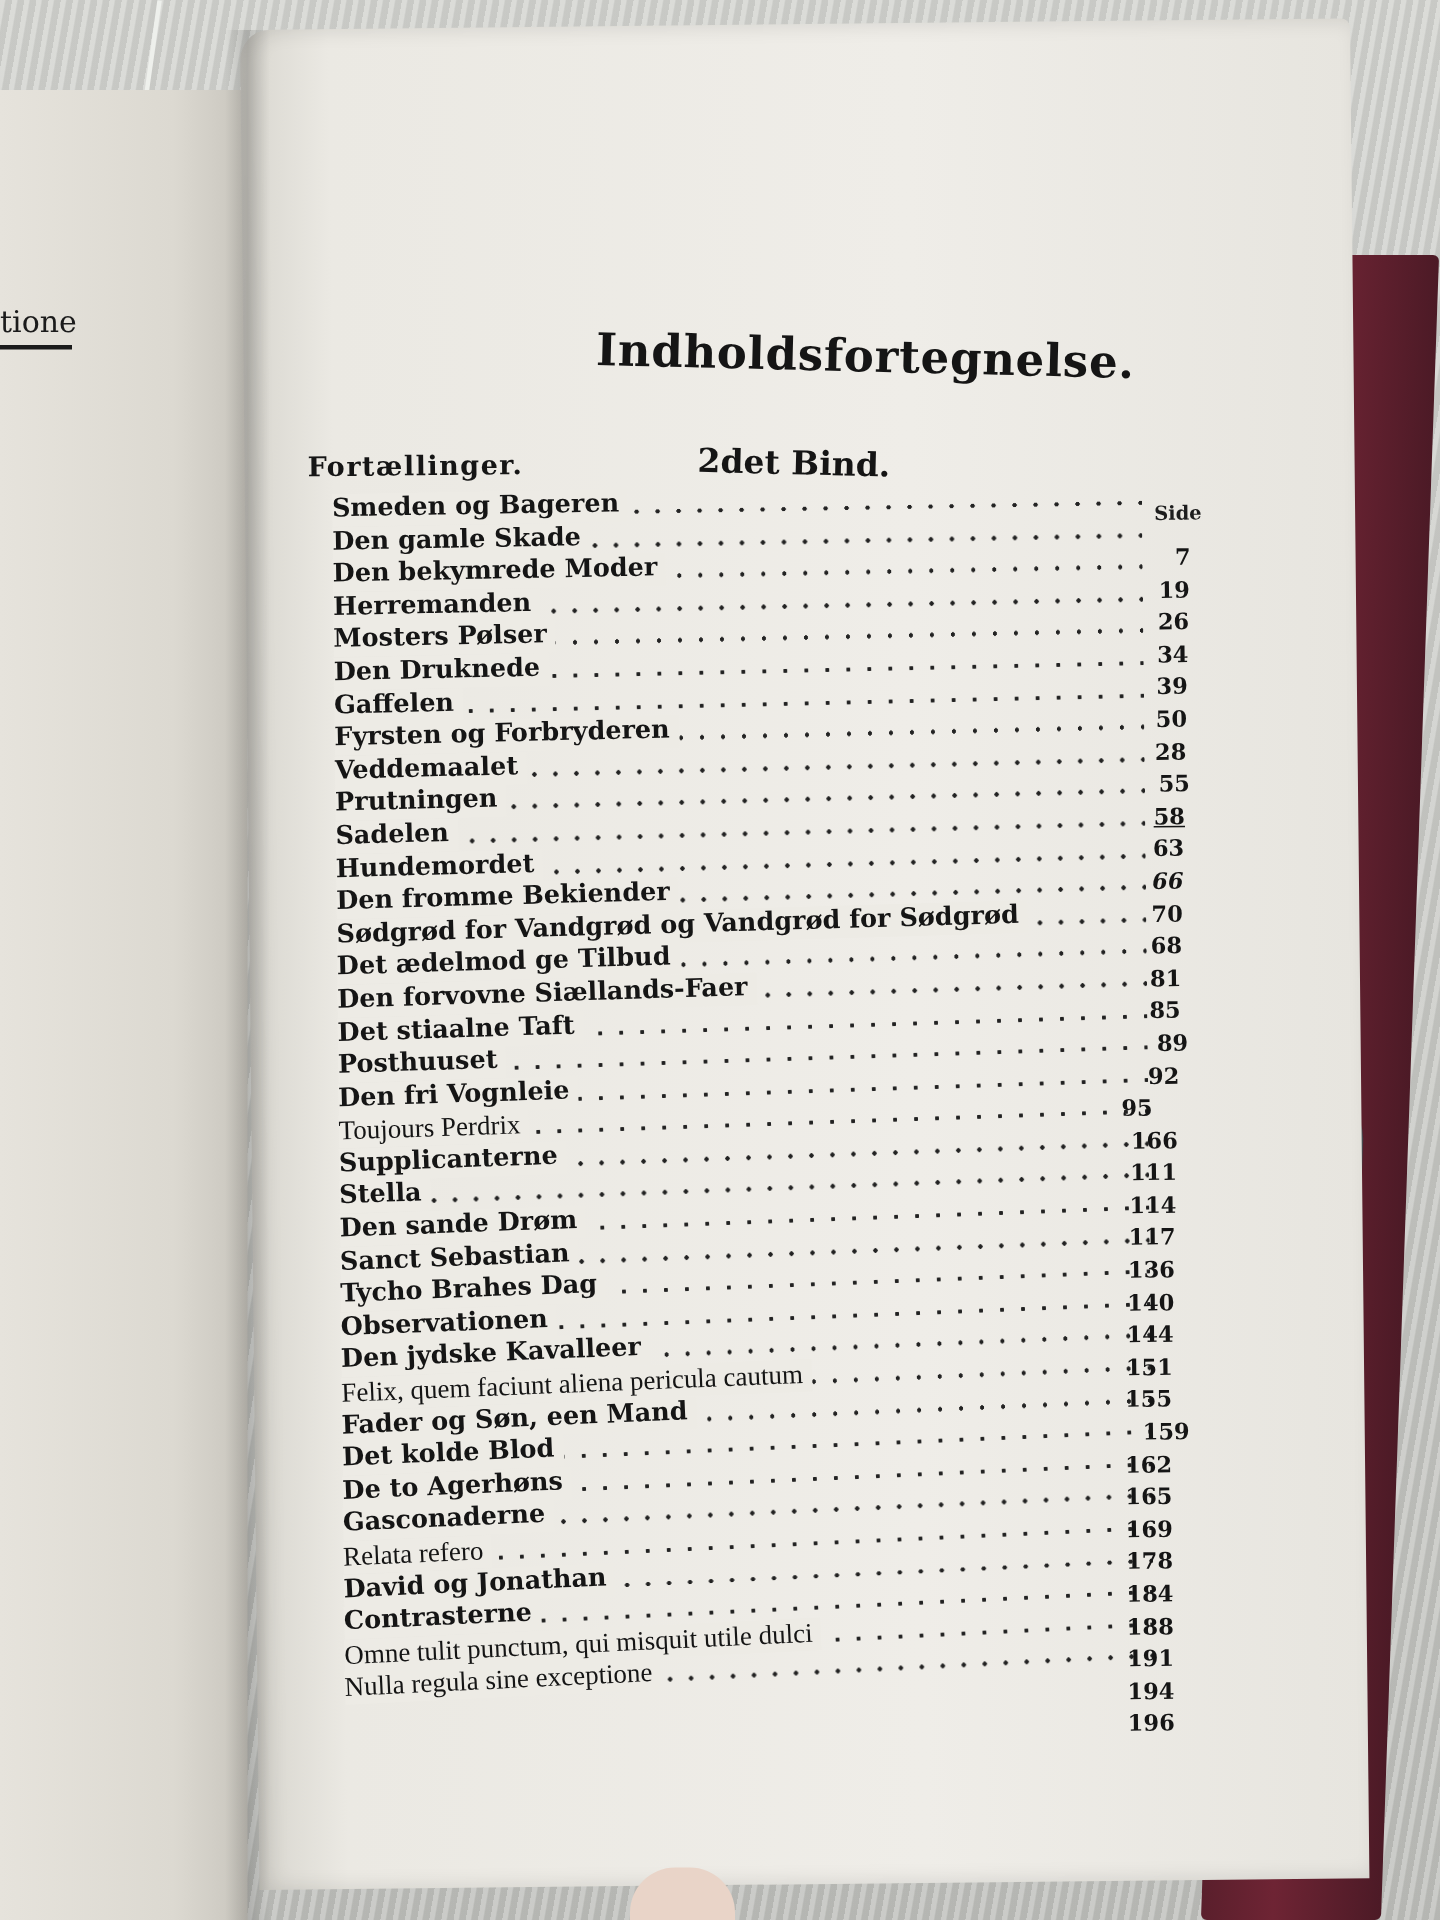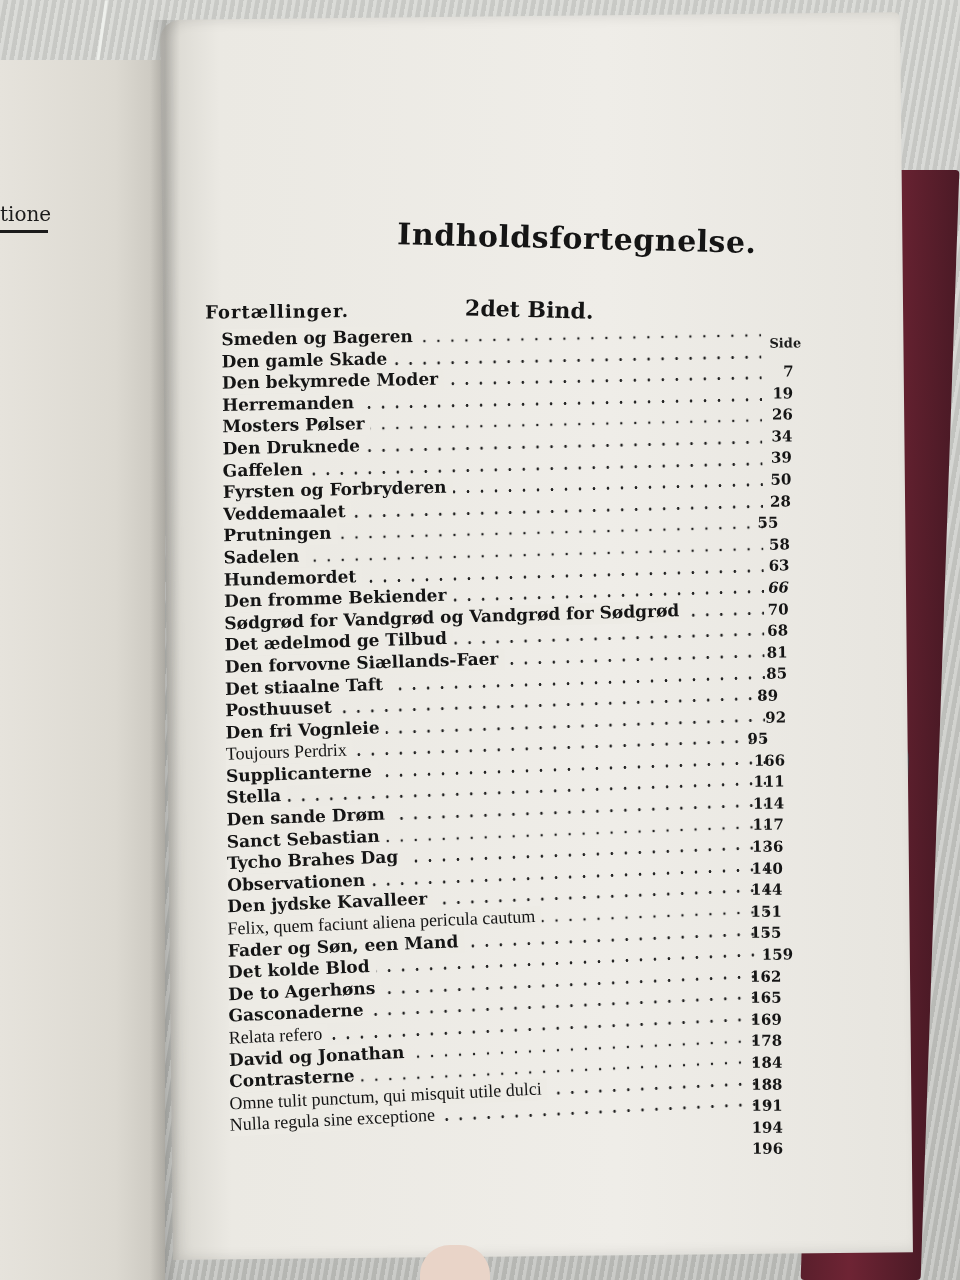--- a/index.html
+++ b/index.html
@@ -155,29 +155,29 @@
       <div class="toc-row roman" style="transform: rotate(-2.2deg);"><span class="dots"></span><span class="t-wrap">Nulla regula sine exceptione</span></div>
     </div>
   <div class="pages" id="pages">
       <div class="pg" style="margin-right: 0px;">7</div>
       <div class="pg" style="margin-right: 0.7px;">19</div>
       <div class="pg" style="margin-right: 1.4px;">26</div>
       <div class="pg" style="margin-right: 2.1px;">34</div>
       <div class="pg" style="margin-right: 2.8px;">39</div>
       <div class="pg" style="margin-right: 3.5px;">50</div>
       <div class="pg" style="margin-right: 4.2px;">28</div>
-      <div class="pg" style="margin-right: 17px;">55</div>
-      <div class="pg" style="margin-right: 5.6px;">58</div>
+      <div class="pg" style="margin-right: 2px;">55</div>
+      <div class="pg" style="margin-right: 5.6px; text-decoration: underline;">58</div>
       <div class="pg" style="margin-right: 6.3px;">63</div>
       <div class="pg" style="margin-right: 7px; font-style: italic;">66</div>
       <div class="pg" style="margin-right: 7.7px;">70</div>
       <div class="pg" style="margin-right: 8.4px;">68</div>
       <div class="pg" style="margin-right: 9.1px;">81</div>
       <div class="pg" style="margin-right: 9.8px;">85</div>
-      <div class="pg" style="margin-right: 19px;">89</div>
+      <div class="pg" style="margin-right: 5px;">89</div>
       <div class="pg" style="margin-right: 11.2px;">92</div>
       <div class="pg" style="margin-right: 30px;">95</div>
       <div class="pg" style="margin-right: 12.6px;">166</div>
       <div class="pg" style="margin-right: 13.3px;">111</div>
       <div class="pg" style="margin-right: 14px;">114</div>
       <div class="pg" style="margin-right: 14.7px;">117</div>
       <div class="pg" style="margin-right: 15.4px;">136</div>
       <div class="pg" style="margin-right: 16.1px;">140</div>
       <div class="pg" style="margin-right: 16.8px;">144</div>
       <div class="pg" style="margin-right: 17.5px;">151</div>

